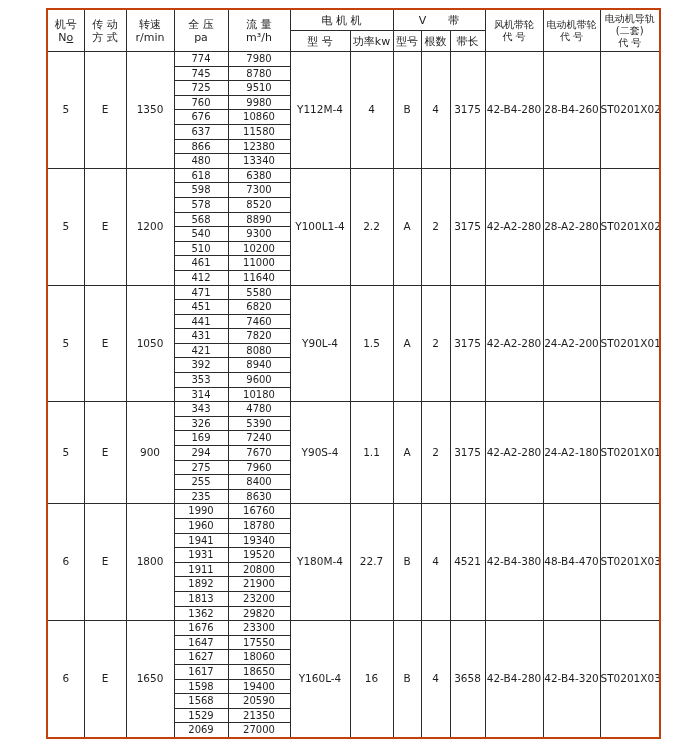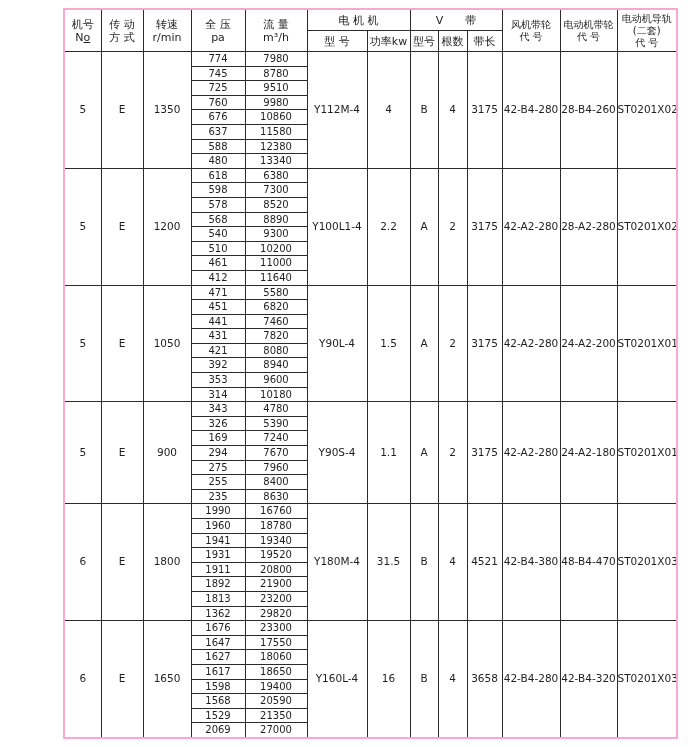--- a/index.html
+++ b/index.html
@@ -1,23 +1,23 @@
 <!DOCTYPE html>
 <html><head>
 <meta charset="utf-8">
 <style>
   html,body{margin:0;padding:0;background:#ffffff;}
   .sheet{
     position:relative;width:700px;height:747px;background:#ffffff;
     font-family:"DejaVu Sans","Liberation Sans",sans-serif;color:#1e1e1e;
   }
   table.spec{
-    position:absolute;left:63px;top:8px;width:613px;
+    position:absolute;left:46px;top:8px;width:613px;
     border-collapse:collapse;table-layout:fixed;
-    border:2px solid #f9a8d4;
+    border:2px solid #c2410c;
   }
   .spec th,.spec td{
     border:1px solid #2b2b2b;
     padding:0;margin:0;
     text-align:center;vertical-align:middle;
     font-weight:normal;
     overflow:hidden;white-space:nowrap;
   }
   .spec thead th{font-size:11px;line-height:13px;height:20px;}
   .spec thead th .ln{display:block;}
@@ -128,21 +128,21 @@
         </tr>
         <tr>
           <td>676</td>
           <td>10860</td>
         </tr>
         <tr>
           <td>637</td>
           <td>11580</td>
         </tr>
         <tr>
-          <td>588</td>
+          <td>866</td>
           <td>12380</td>
         </tr>
         <tr>
           <td>480</td>
           <td>13340</td>
         </tr>
         <tr>
           <td rowspan="8" class="grp">5</td>
           <td rowspan="8" class="grp">E</td>
           <td rowspan="8" class="grp">1200</td>
@@ -267,21 +267,21 @@
           <td>235</td>
           <td>8630</td>
         </tr>
         <tr>
           <td rowspan="8" class="grp">6</td>
           <td rowspan="8" class="grp">E</td>
           <td rowspan="8" class="grp">1800</td>
           <td>1990</td>
           <td>16760</td>
           <td rowspan="8" class="grp">Y180M-4</td>
-          <td rowspan="8" class="grp">31.5</td>
+          <td rowspan="8" class="grp">22.7</td>
           <td rowspan="8" class="grp">B</td>
           <td rowspan="8" class="grp">4</td>
           <td rowspan="8" class="grp">4521</td>
           <td rowspan="8" class="grp">42-B4-380</td>
           <td rowspan="8" class="grp">48-B4-470</td>
           <td rowspan="8" class="grp">ST0201X03</td>
         </tr>
         <tr>
           <td>1960</td>
           <td>18780</td>

